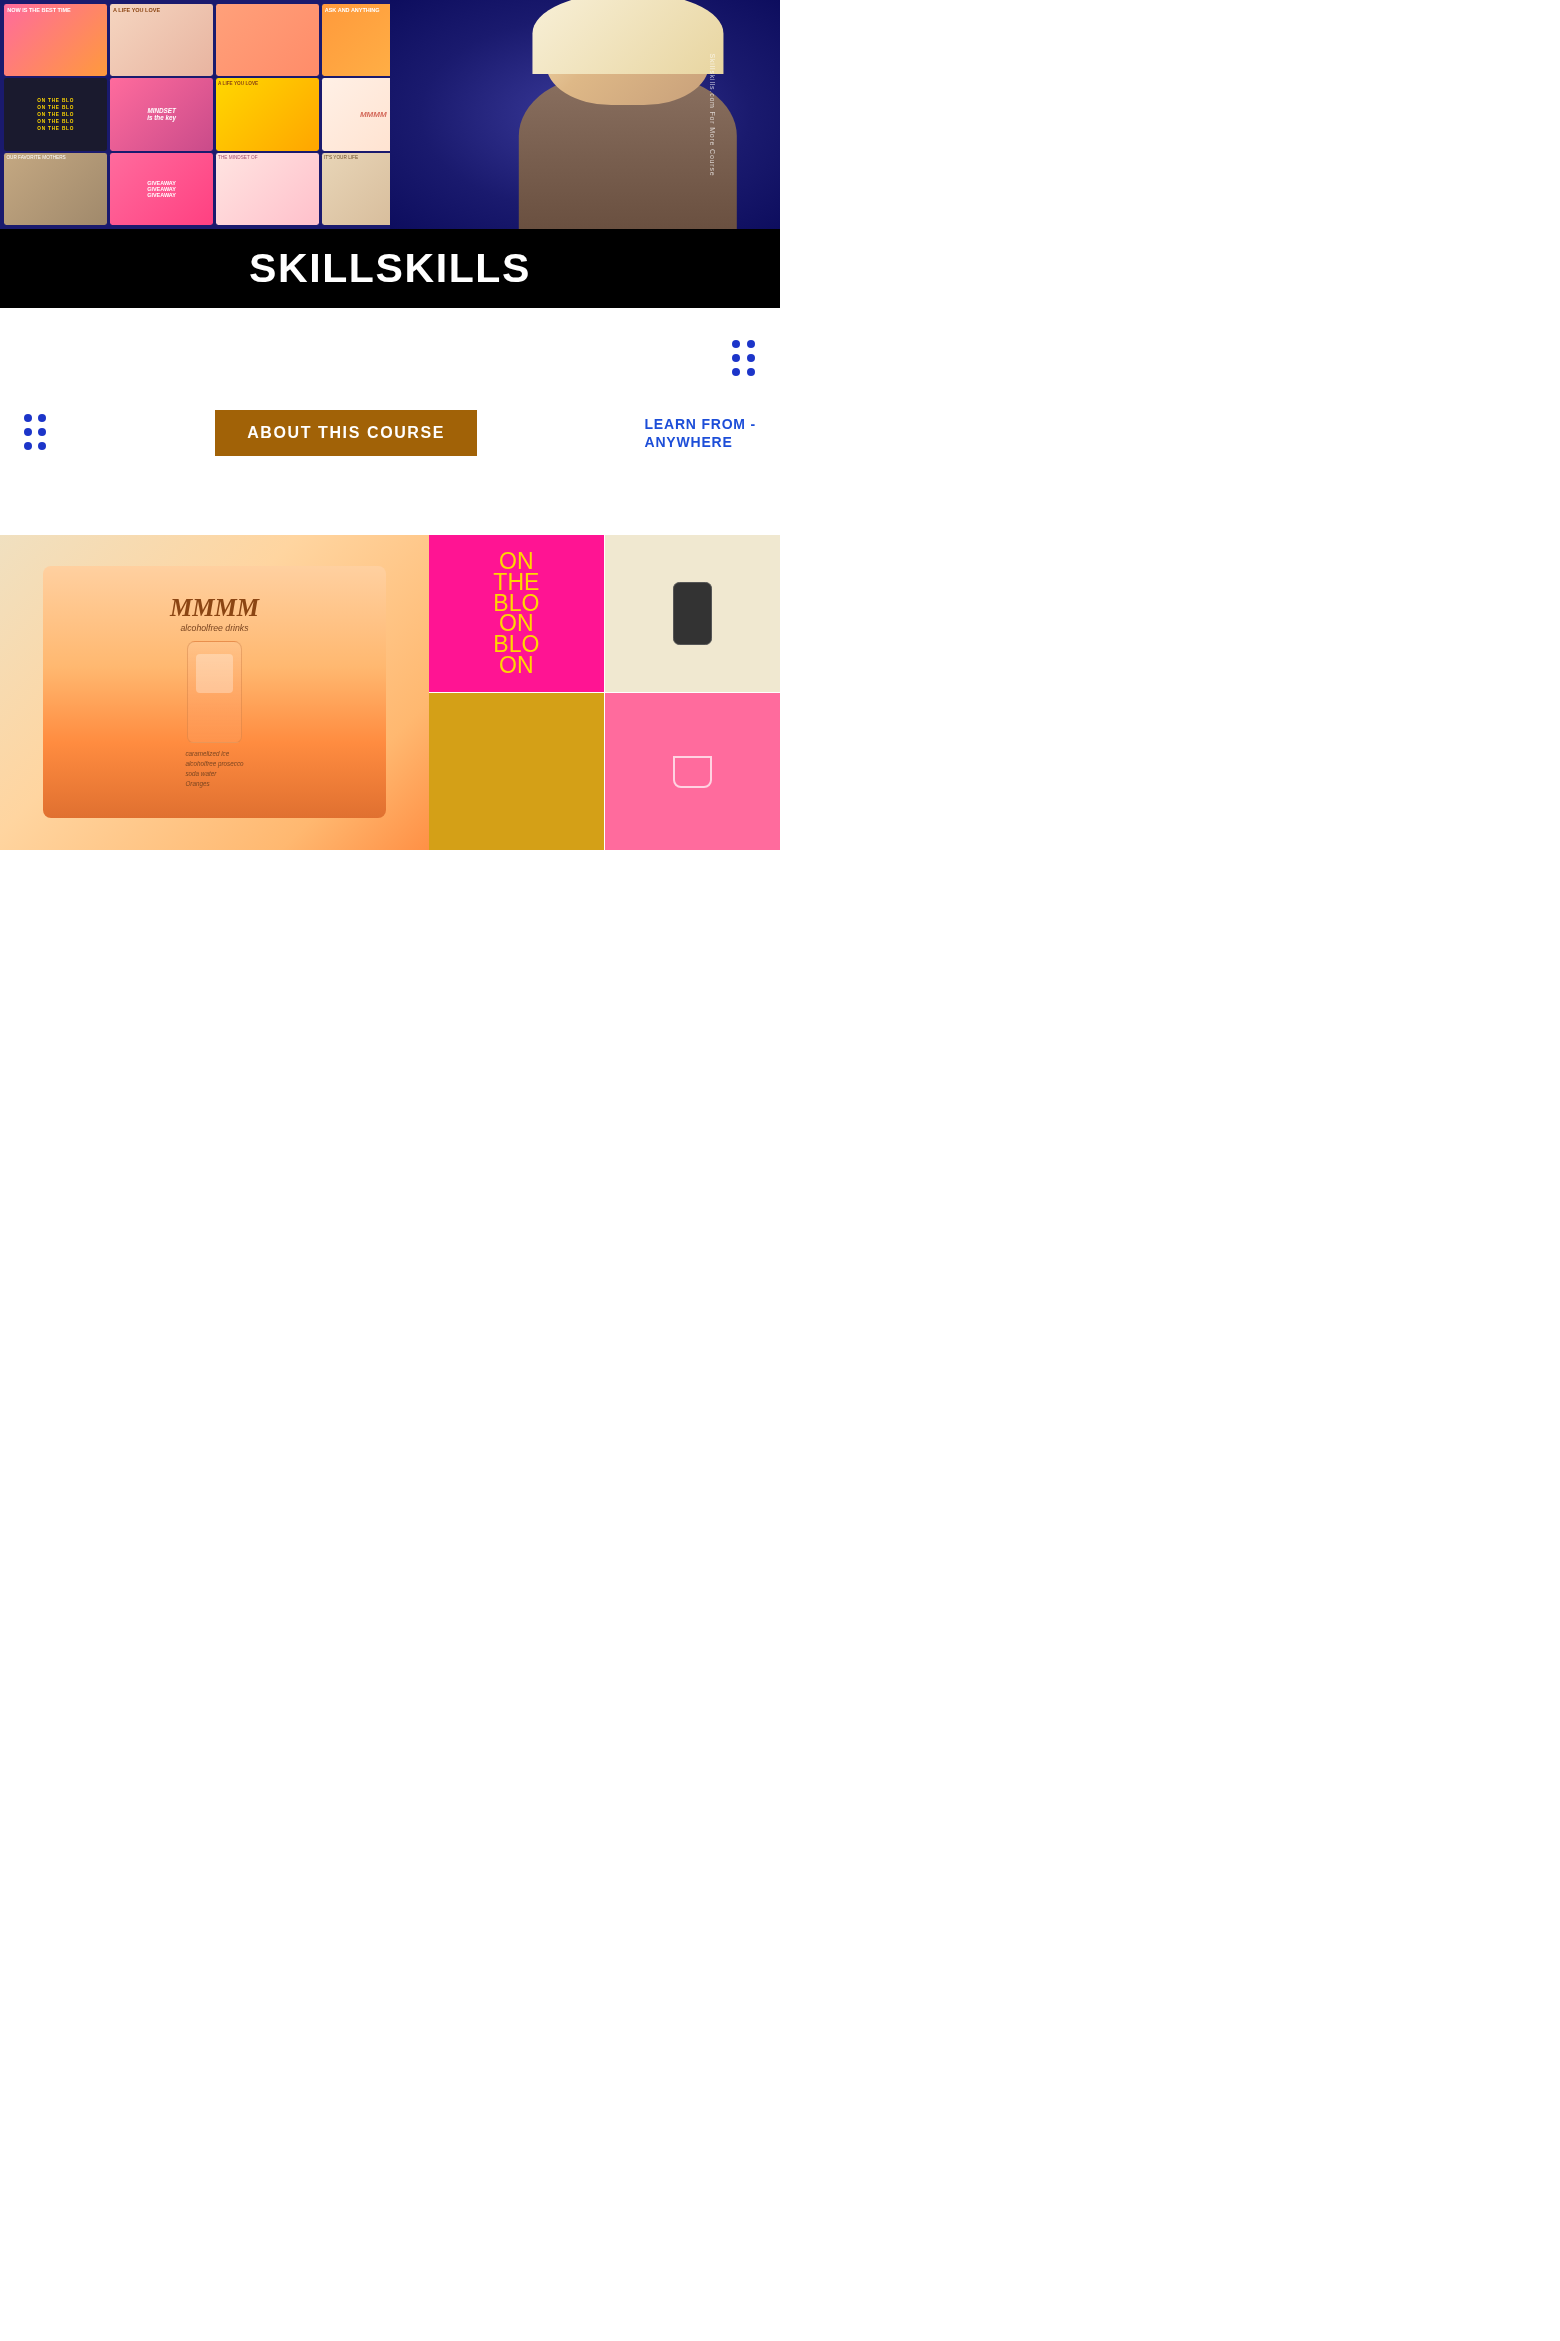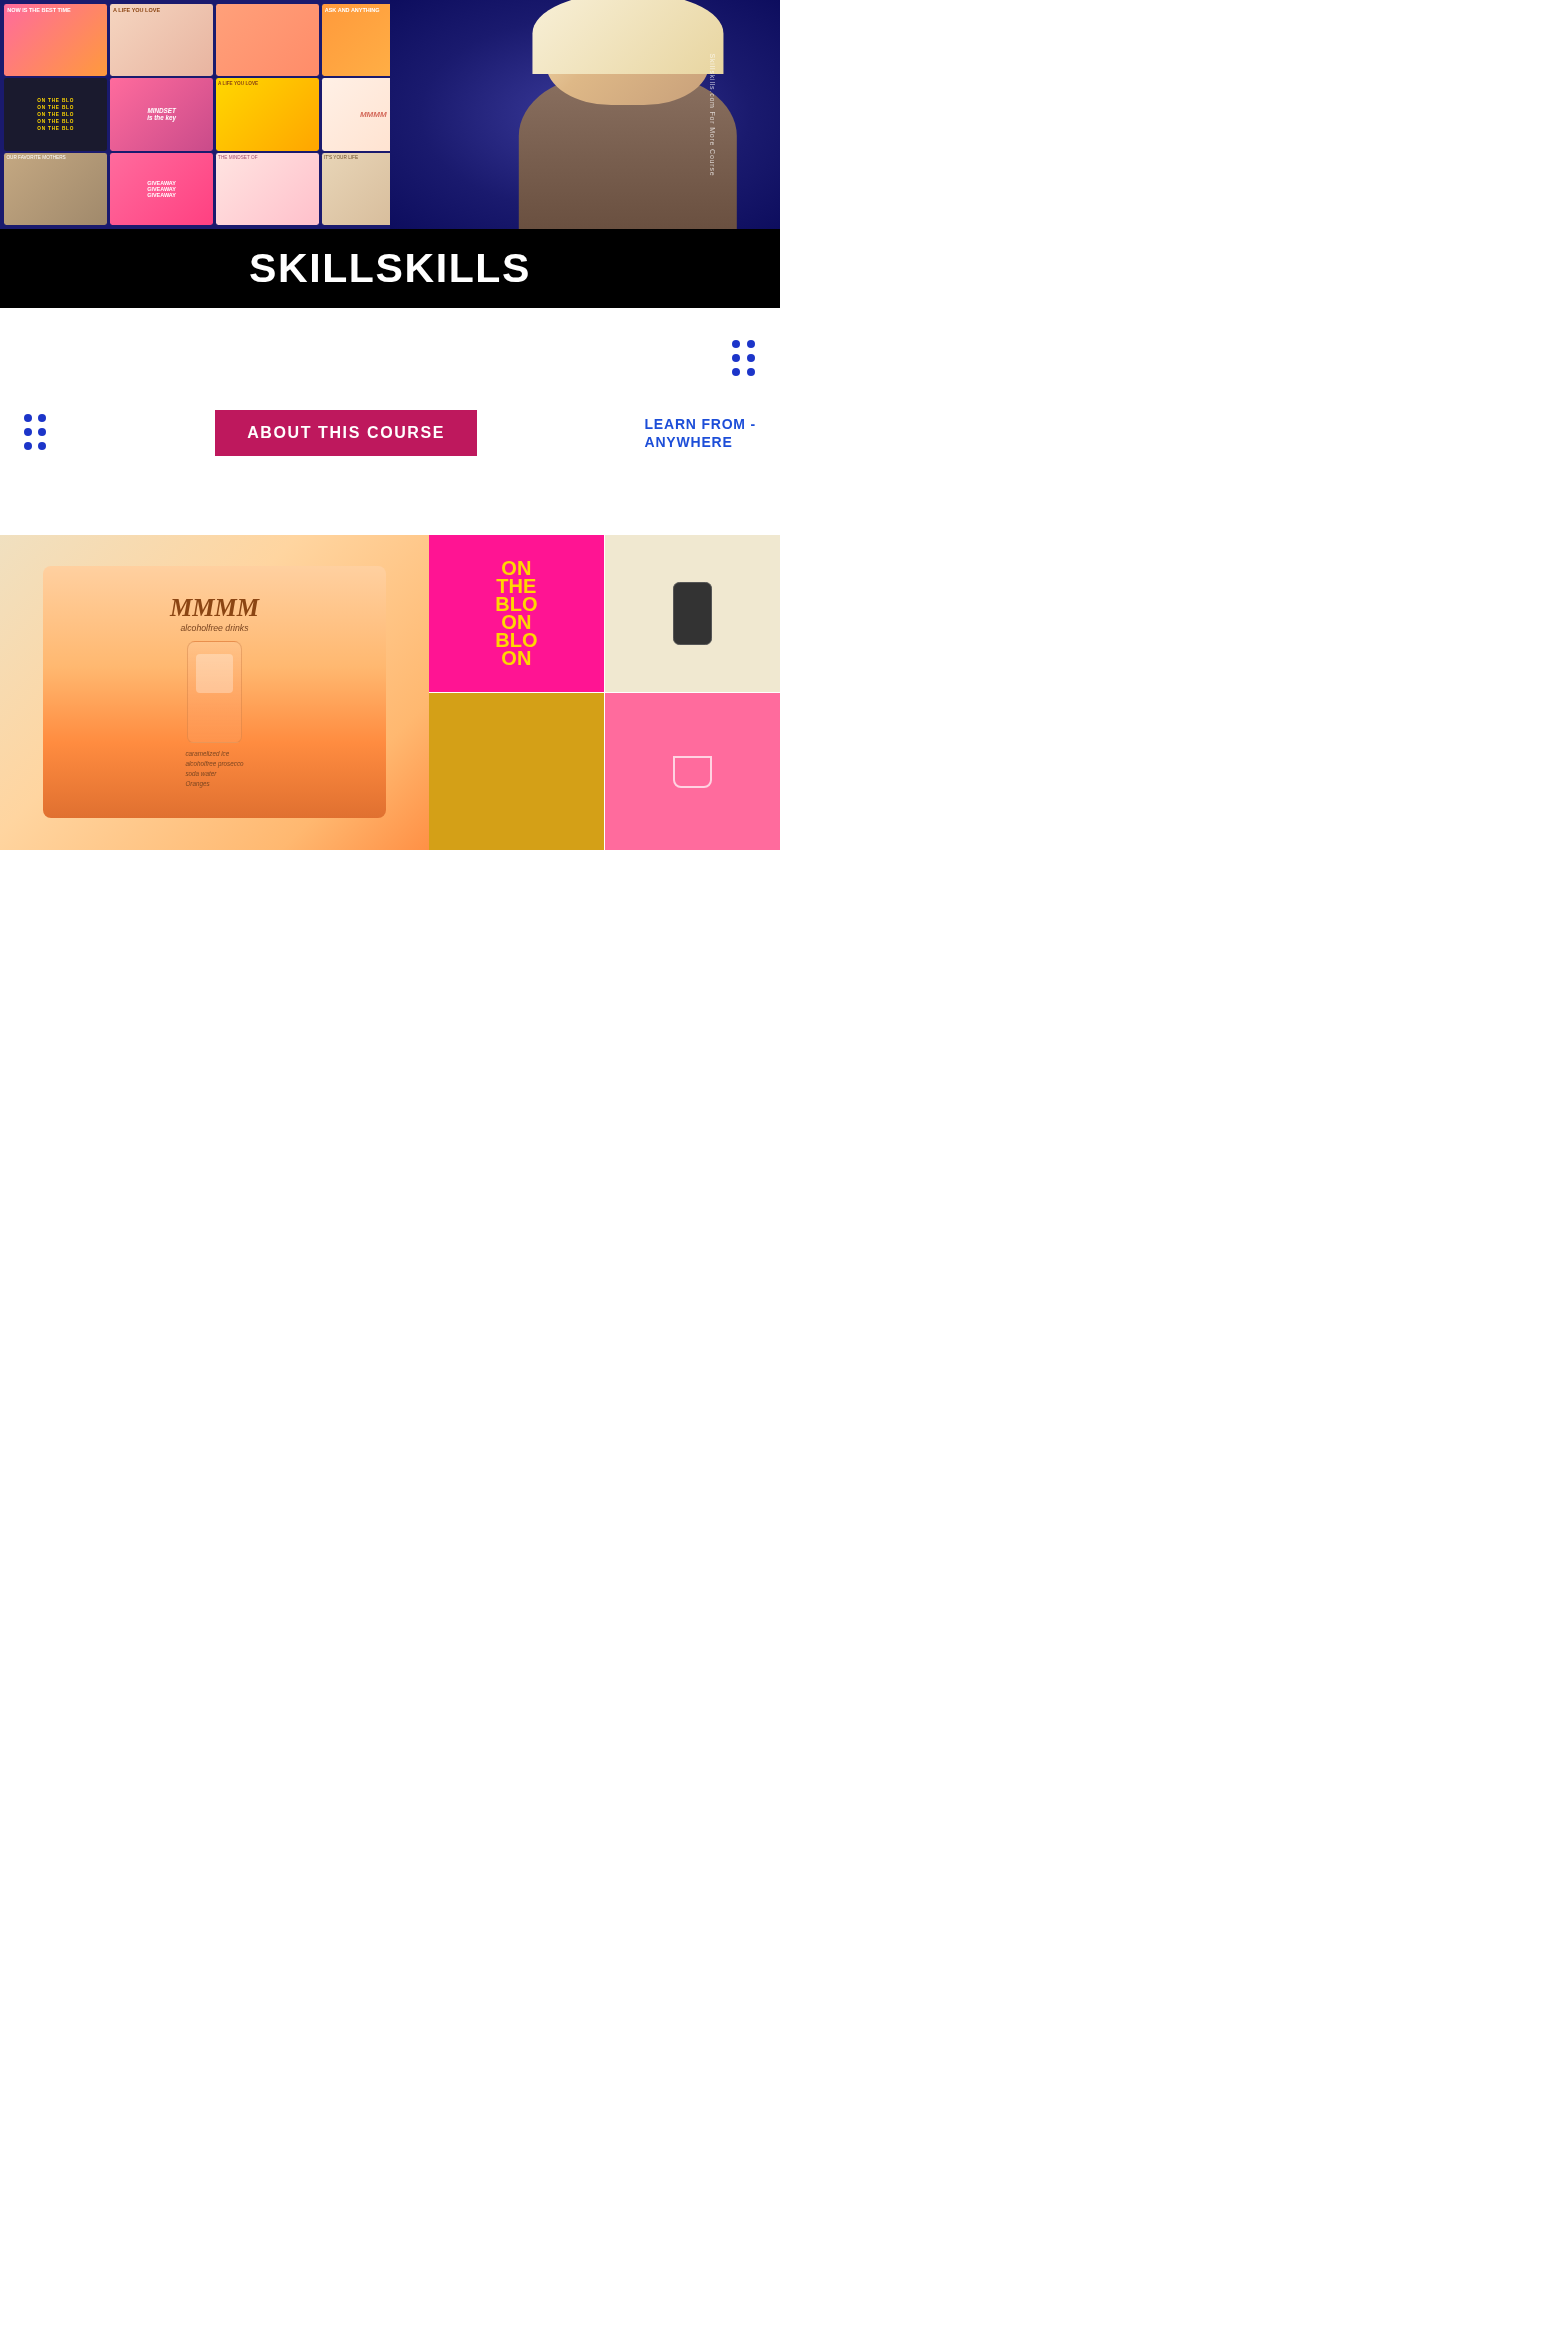--- a/index.html
+++ b/index.html
@@ -141,21 +141,21 @@
 
     .dots-left {
       display: grid;
       grid-template-columns: repeat(2, 9.5px);
       grid-template-rows: repeat(3, 9.5px);
       gap: 4.7px;
       flex-shrink: 0;
     }
 
     .about-badge {
-      background: #be185d;
+      background: #a16207;
       color: #ffffff;
       font-size: 16px;
       font-weight: 900;
       letter-spacing: 1.6px;
       padding: 14px 32px;
       text-transform: uppercase;
       display: inline-block;
     }
 
     .learn-from {
@@ -236,22 +236,22 @@
     .right-card-1 {
       background: #ff1493;
       position: relative;
       overflow: hidden;
       display: flex;
       align-items: center;
       justify-content: center;
     }
 
     .right-card-text {
-      font-size: 20px;
-      font-weight: 700;
+      font-size: 23px;
+      font-weight: 400;
       color: #ffd700;
       text-align: center;
       line-height: 0.9;
       padding: 4px;
     }
 
     .right-card-2 {
       background: #f0e8d0;
       display: flex;
       align-items: center;

